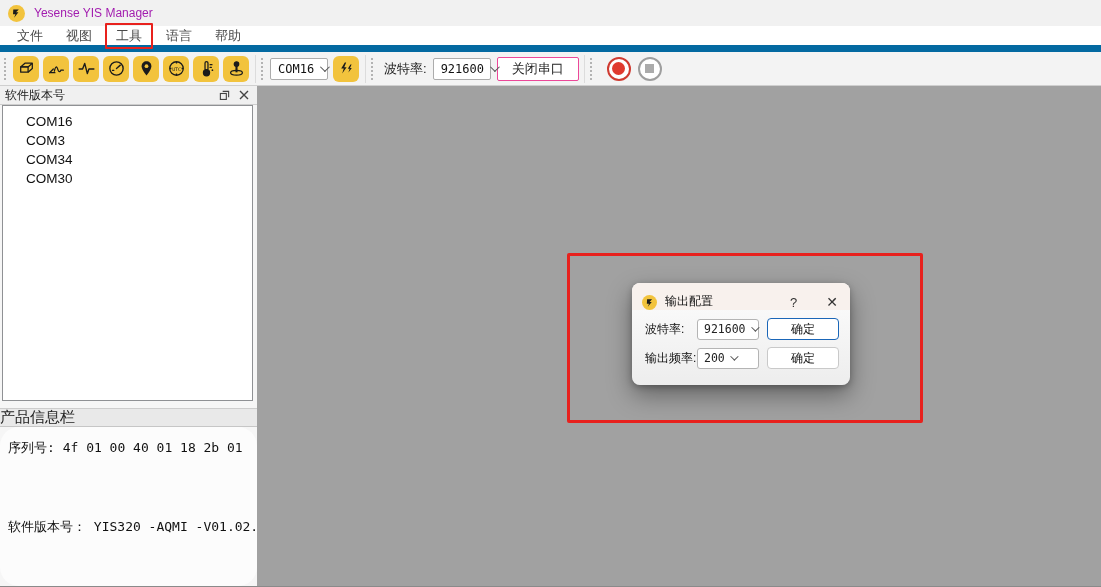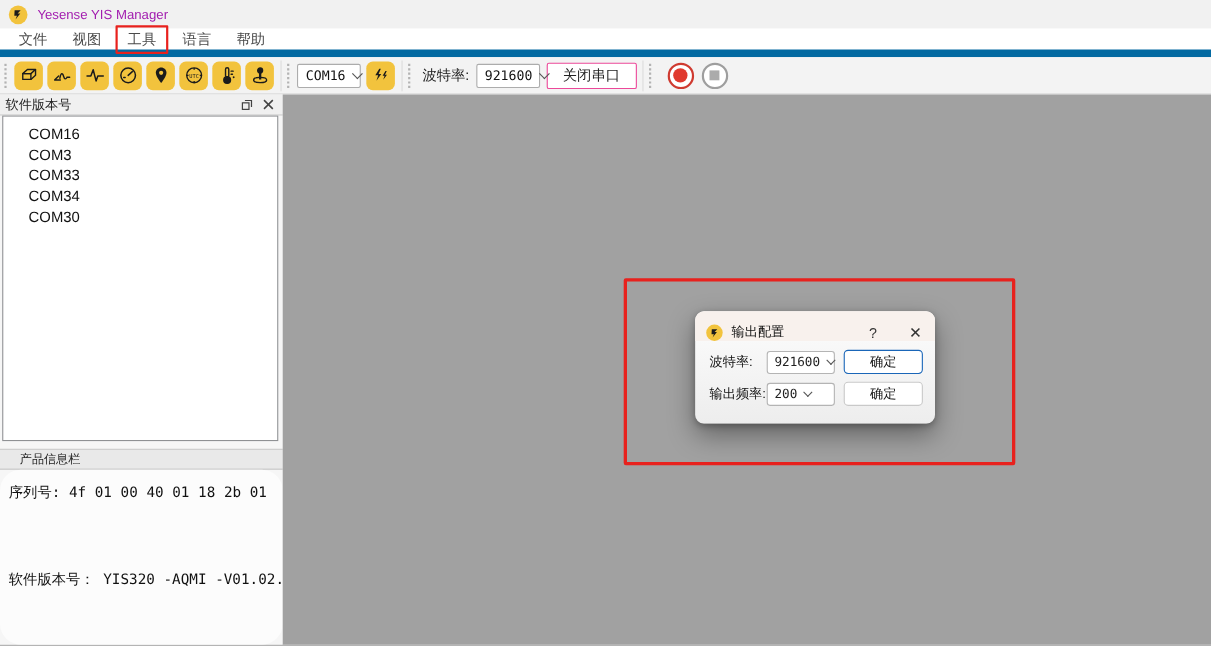--- a/index.html
+++ b/index.html
@@ -37,21 +37,21 @@
   .content { position:absolute; left:0; top:86px; right:0; bottom:0; display:flex; }
 
   
   .dock { width:257px; flex:0 0 auto; background:#f6f6f6; display:flex; flex-direction:column; }
   .dock-header { height:19px; background:#f0f0f0; border-bottom:1px solid #cdcdcd; display:flex; align-items:center; padding:0 5px; font-size:12px; color:#222; }
   .dock-header .spacer, .flex-spacer { flex:1; }
   .dock-hicon { width:16px; height:15px; display:flex; align-items:center; justify-content:center; margin-left:4px; cursor:pointer; color:#444; }
   .port-list { margin:0 4px 0 2px; height:296px; background:#fff; border:1px solid #8f9194; padding-top:6px; overflow:hidden; }
   .port-item { padding-left:23px; font-size:13.5px; line-height:19px; color:#111; cursor:pointer; }
   .dock-splitter { height:7px; }
-  .info-header { height:19px; background:#e9e9e9; border-top:1px solid #cdcdcd; border-bottom:1px solid #c6c6c6; display:flex; align-items:center; padding-left:18px; font-size:11px; color:#222; }
+  .info-header { height:19px; background:#e9e9e9; border-top:1px solid #cdcdcd; border-bottom:1px solid #c6c6c6; display:flex; align-items:center; padding-left:0; font-size:15px; color:#222; }
   .info-body { flex:1; background:#fcfcfc; padding:12px 8px 0 8px;border-radius:19px; }
   .info-line { font-family:"DejaVu Sans Mono", monospace; font-size:13px; color:#111; white-space:nowrap; }
   .info-line.version { margin-top:61px; }
 
   
   .workspace { flex:1; background:#a1a1a1; position:relative; }
   .annotation-rect { position:absolute; left:310px; top:167px; width:356px; height:170px; border:3px solid #E8211D; border-radius:2px; }
 
   
   .dialog { position:absolute; left:375px; top:197px; width:218px; height:102px; border-radius:8px; background:linear-gradient(#fdfdfd, #ededed); box-shadow:0 10px 24px rgba(0,0,0,.38), 0 2px 6px rgba(0,0,0,.25); font-size:12px; }
@@ -199,21 +199,20 @@
         </span>
         <span class="dock-hicon">
           <svg width="10" height="10" viewBox="0 0 10 10" stroke="#444" stroke-width="1.4">
               <path d="M1,1 L9,9 M9,1 L1,9"></path>
             </svg>
         </span>
       </div>
       <div class="port-list">
         <div class="port-item">COM16</div>
         <div class="port-item">COM3</div>
-        <div class="port-item">COM33</div>
         <div class="port-item">COM34</div>
         <div class="port-item">COM30</div>
       </div>
       <div class="dock-splitter"></div>
       <div class="info-header">
         <span>产品信息栏</span>
       </div>
       <div class="info-body">
         <div class="info-line"><span>序列号:</span> <span>4f 01 00 40 01 18 2b 01</span></div>
         <div class="info-line version"><span>软件版本号：</span> <span>YIS320 -AQMI -V01.02.03;</span></div>

